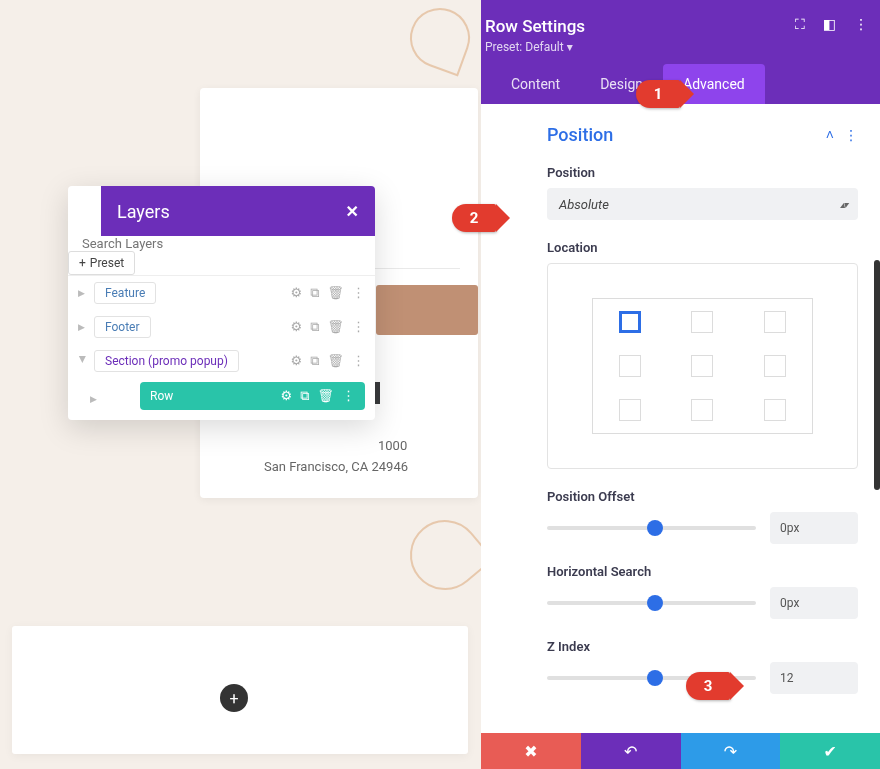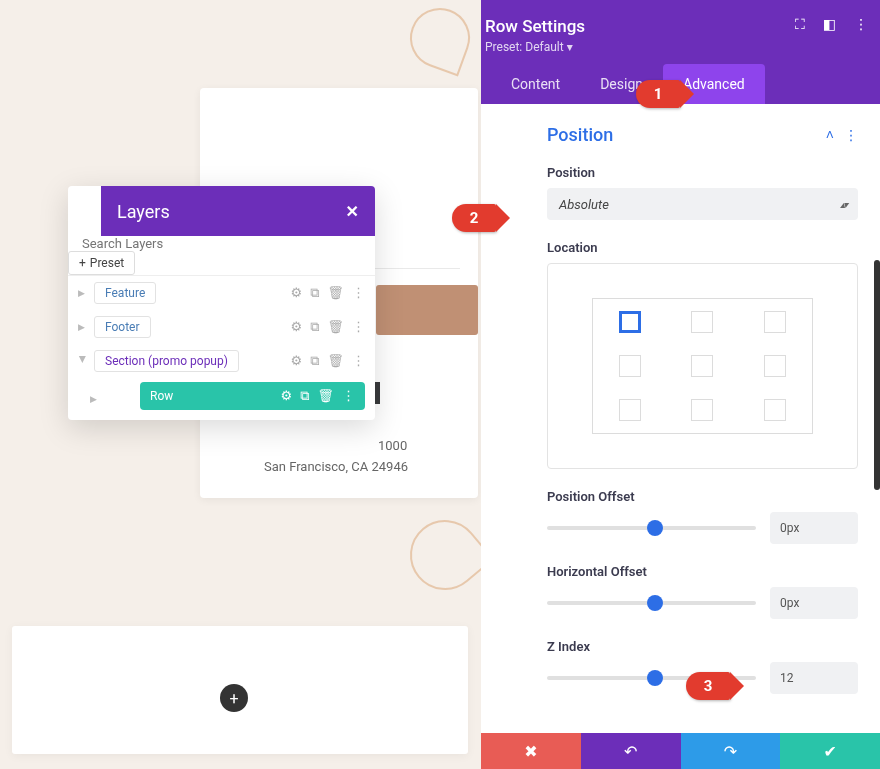--- a/index.html
+++ b/index.html
@@ -196,21 +196,21 @@
     </div>
 
     <div class="label">Position Offset</div>
     <div class="slider-row">
       <div class="slider">
           <div class="thumb" style="left:48%"></div>
         </div>
       <div class="val-box">0px</div>
     </div>
 
-    <div class="label">Horizontal Offset</div>
+    <div class="label">Horizontal Search</div>
     <div class="slider-row">
       <div class="slider">
           <div class="thumb" style="left:48%"></div>
         </div>
       <div class="val-box">0px</div>
     </div>
 
     <div class="label">Z Index</div>
     <div class="slider-row">
       <div class="slider">

